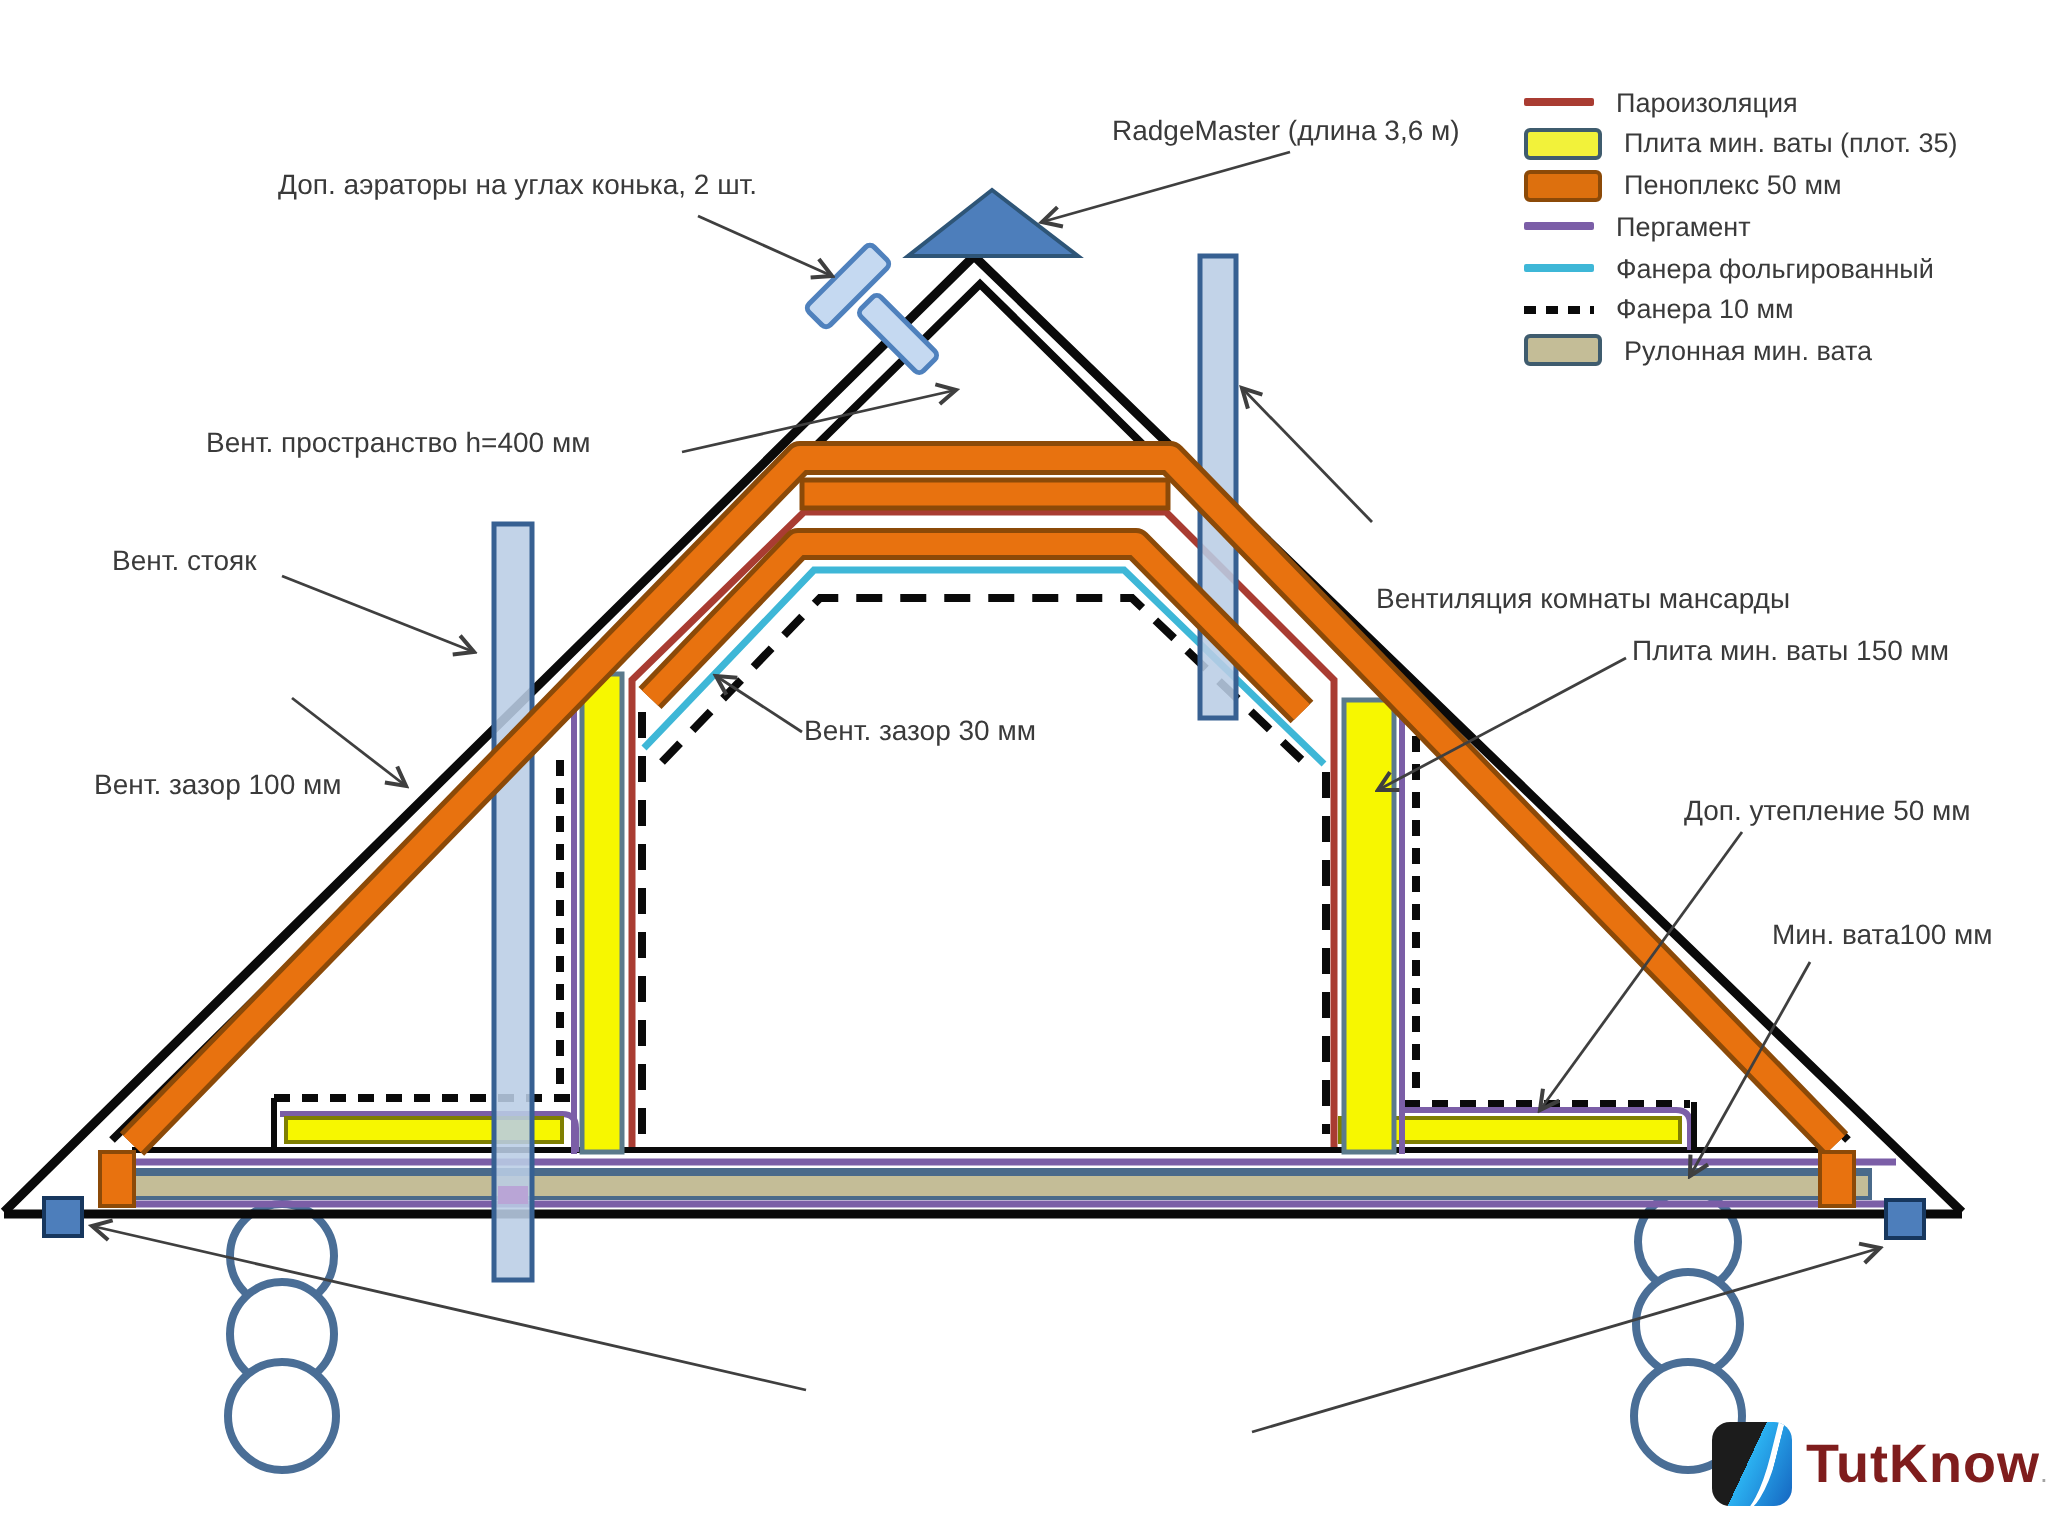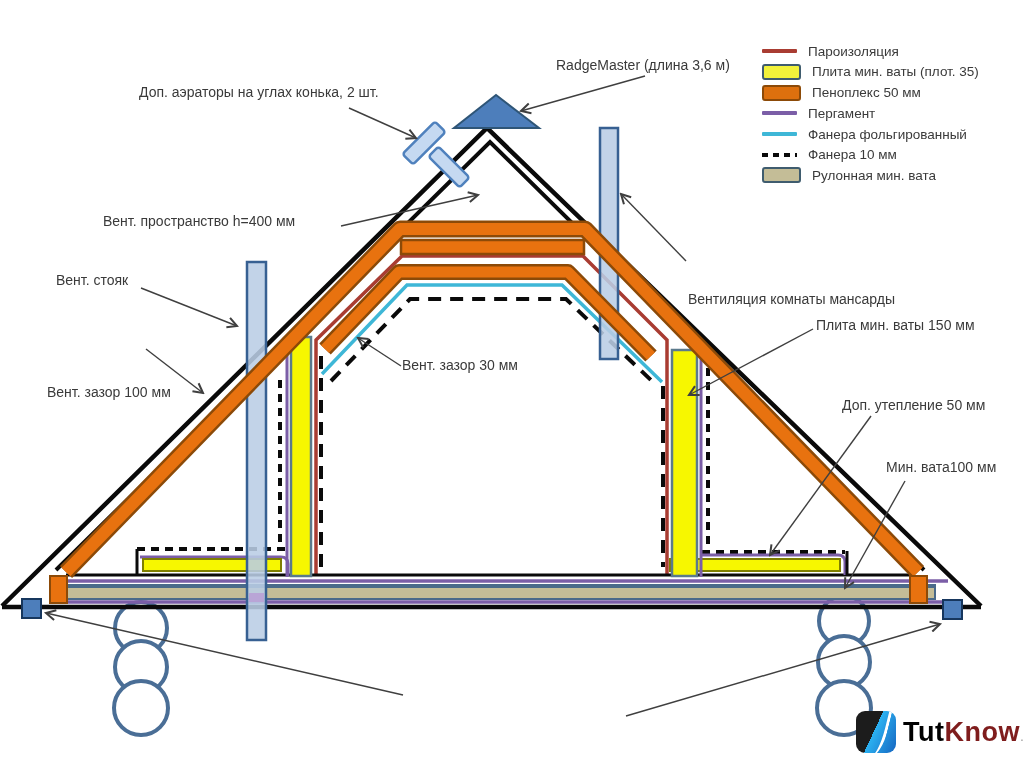--- a/index.html
+++ b/index.html
@@ -24,21 +24,21 @@
   .sw-5{height:4px;background:repeating-linear-gradient(90deg,#0a0a0a 0 10px,transparent 10px 18px);}
   .sw-6{height:4px;background:repeating-linear-gradient(90deg,#0a0a0a 0 6px,transparent 6px 11px);}
   
   #logo{position:absolute;left:856px;top:711px;display:flex;align-items:center;}
   #logo-icon{position:relative;width:40px;height:42px;border-radius:9px;margin-right:7px;
              background:linear-gradient(115deg,#1c1c1c 0%,#1c1c1c 46%,#2bb1f1 46%,#1565c0 100%);
              overflow:hidden;}
   #logo-icon:before{content:"";position:absolute;left:14px;top:-4px;width:14px;height:50px;
              border-right:3px solid #ffffff;border-radius:0 0 60% 0;transform:rotate(14deg);}
   #logo-text{font-size:27px;font-weight:700;letter-spacing:0.5px;}
-  .logo-dark{color:#000000;}
+  .logo-dark{color:#7f1d1d;}
   .logo-blue{color:#7f1d1d;}
   .logo-ru{color:#a3a3a3;font-size:14px;font-weight:400;}
 </style>
 </head>
 <body>
 
 <div id="stage">
 
   <svg id="diagram" width="1024" height="768" viewBox="0 0 1024 768">
     <defs>

